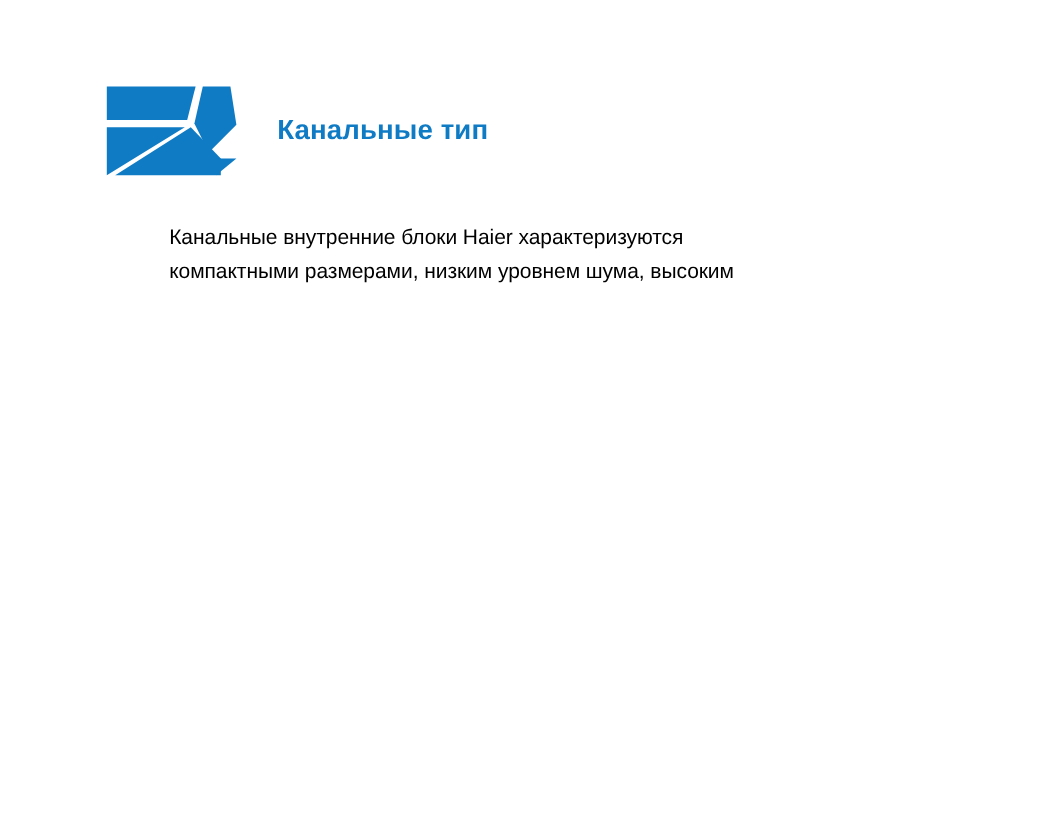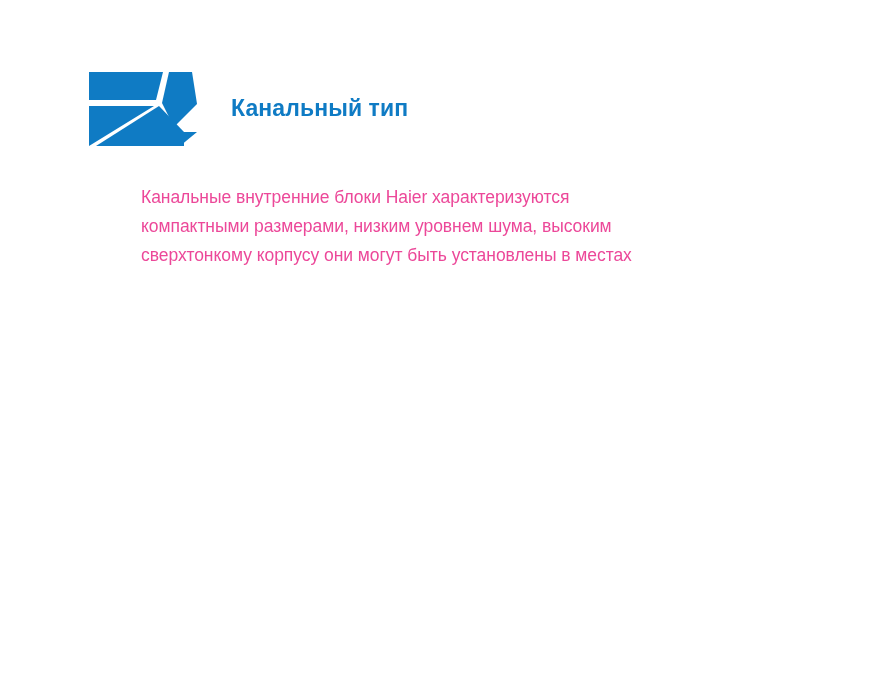--- a/index.html
+++ b/index.html
@@ -62,21 +62,21 @@
     left: 141px;
     top: 183px;
     width: 640px;
   }
 
   .body-line {
     font-family: "Liberation Sans", sans-serif;
     font-size: 17.5px;
     font-weight: normal;
     line-height: 28.8px;
-    color: #ec4899;
+    color: #000000;
     white-space: nowrap;
     letter-spacing: -0.05px;
   }
 </style>
 </head>
 <body>
 
 <div id="slide">
 
   <div id="header">
@@ -87,22 +87,21 @@
 
       <polygon points="81,2 104,2 109,34 86,57 74,33" fill="#0f7bc4"></polygon>
 
       <polygon points="1,36 66,36 1,76" fill="#0f7bc4"></polygon>
 
       <polygon points="71,36 96,62 96,76 8,76" fill="#0f7bc4"></polygon>
 
       <polygon points="92,62 109,62 92,76" fill="#0f7bc4"></polygon>
     </svg>
 
-    <div id="slide-title">Канальный тип</div>
+    <div id="slide-title">Канальные тип</div>
   </div>
 
   <div id="body-copy">
     <div class="body-line">Канальные внутренние блоки Haier характеризуются</div>
     <div class="body-line">компактными размерами, низким уровнем шума, высоким</div>
-    <div class="body-line">сверхтонкому корпусу они могут быть установлены в местах</div>
   </div>
 
 </div>
 
 </body></html>

